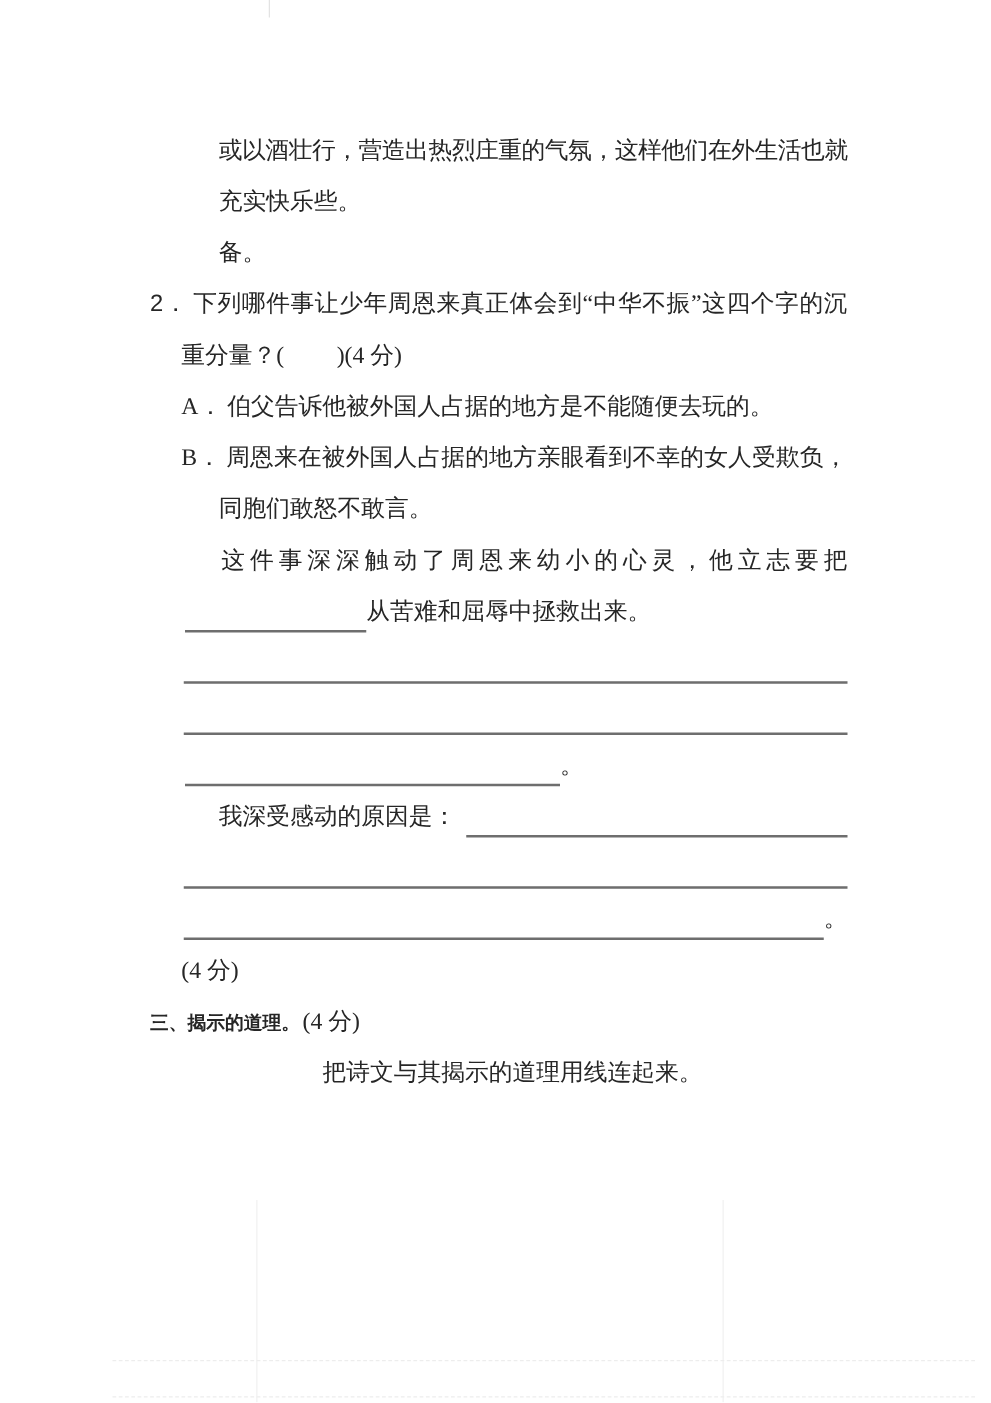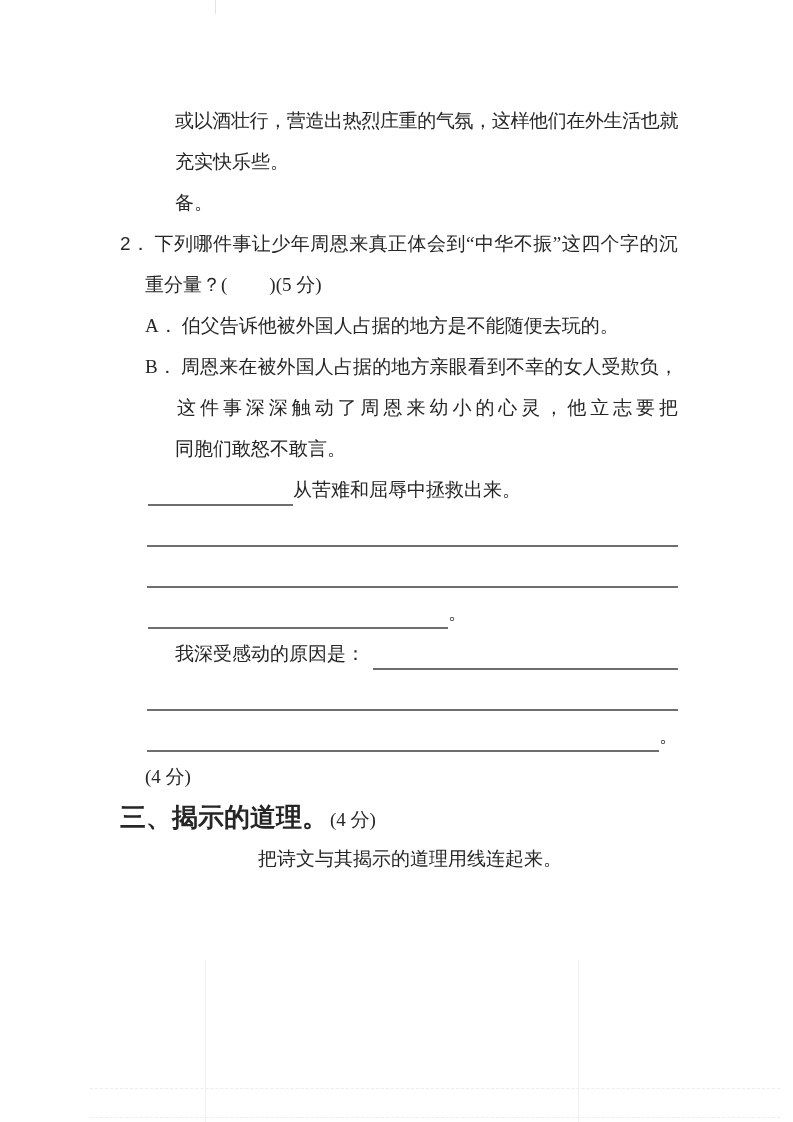--- a/index.html
+++ b/index.html
@@ -54,21 +54,21 @@
     border-bottom: 2px solid #6e6e6e;
   }
   .grow { flex: 1 1 auto; }
   .paren-gap {
     display: inline-block;
     width: 42px;
   }
   .gap8 { margin-left: 8px; }
   .bold-head {
     font-weight: 700;
-    font-size: 26px;
+    font-size: 15px;
     font-family: "Liberation Sans", "DejaVu Sans", sans-serif;
     padding-right: 2px;
   }
   
   .art-v { position: absolute; width: 1px; background: #e3e3e3; }
   .art-v2 { position: absolute; width: 1px; background: #f1f1f1; }
   .art-h { position: absolute; height: 0; border-top: 1px dashed #ededed; }
 </style>
 </head>
 <body>
@@ -80,27 +80,27 @@
 <div class="art-h" style="left:90px; top:1117px; width:690px;"></div>
 
 <div class="doc">
 
   <div class="ln just tight ind2">或以酒壮行，营造出热烈庄重的气氛，这样他们在外生活也就</div>
   <div class="ln ind2">充实快乐些。</div>
 
   <div class="ln ind2">备。</div>
 
   <div class="ln just"><span class="qnum">2．</span><span>下列哪件事让少年周恩来真正体会到“中华不振”这四个字的沉</span></div>
-  <div class="ln ind1"><span>重分量？(</span><span class="paren-gap"></span><span>)(5 分)</span></div>
+  <div class="ln ind1"><span>重分量？(</span><span class="paren-gap"></span><span>)(4 分)</span></div>
 
   <div class="ln ind1"><span class="optlab">A．</span><span>伯父告诉他被外国人占据的地方是不能随便去玩的。</span></div>
   <div class="ln just ind1"><span class="optlab">B．</span><span>周恩来在被外国人占据的地方亲眼看到不幸的女人受欺负，</span></div>
+  <div class="ln ind2">同胞们敢怒不敢言。</div>
+
   <div class="ln just ind2b">这件事深深触动了周恩来幼小的心灵，他立志要把</div>
-
-  <div class="ln ind2">同胞们敢怒不敢言。</div>
   <div class="ln lnf">
       <span class="blank-f" style="width:145px; margin-left:28px;"></span>
       <span>从苦难和屈辱中拯救出来。</span>
     </div>
 
   <div class="ln"><span class="blank indbl" style="width:531px;"></span></div>
   <div class="ln"><span class="blank indbl" style="width:531px;"></span></div>
   <div class="ln lnf">
       <span class="blank-f" style="width:300px; margin-left:28px;"></span>
       <span>。</span>

